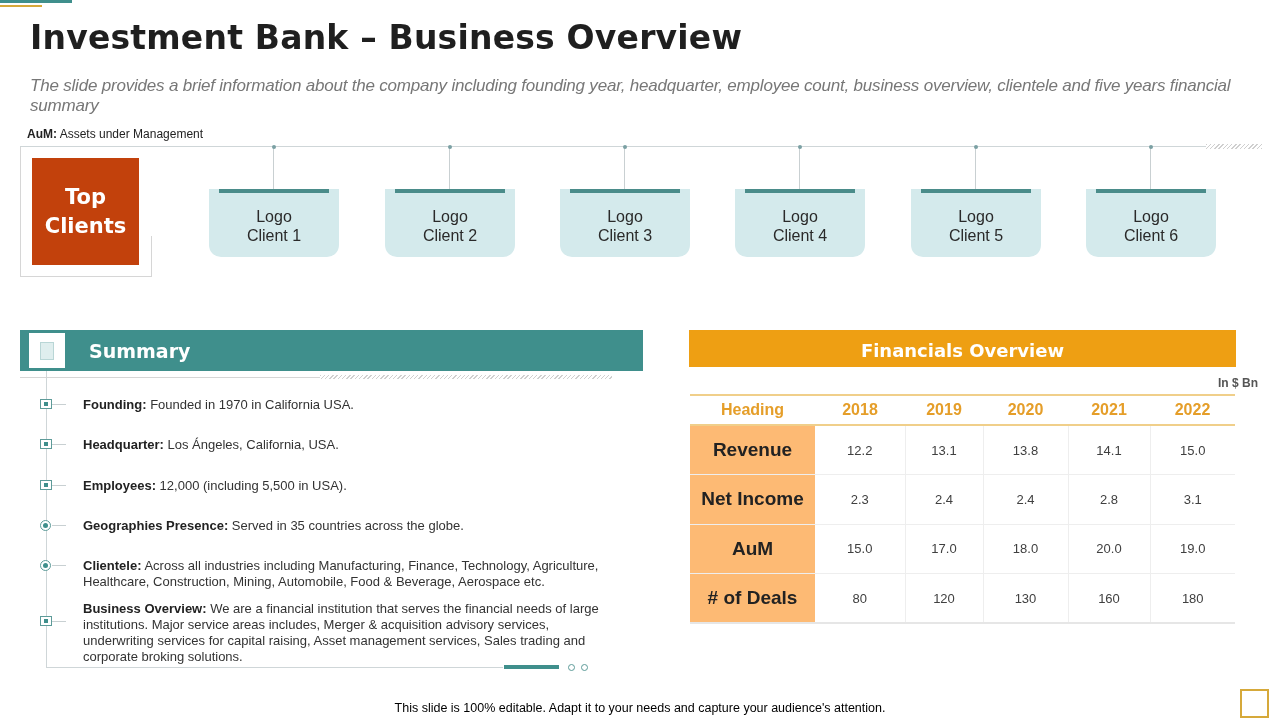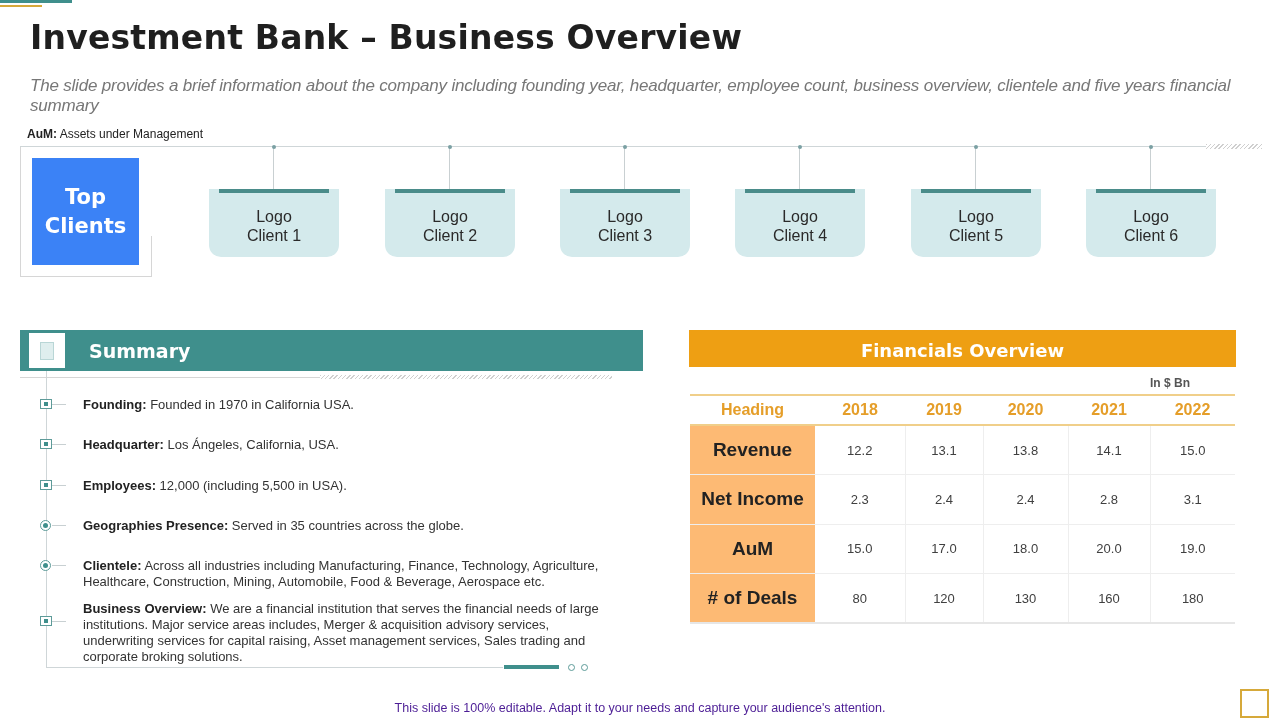--- a/index.html
+++ b/index.html
@@ -14,21 +14,21 @@
 
     .aum-note { position: absolute; left: 27px; top: 127px; font-size: 12px; color: #222; }
     .aum-note b { font-weight: bold; }
 
     .clients-frame { position: absolute; left: 20px; top: 146px; width: 132px; height: 131px; border: 1px solid #d6d6d6; border-right: none; }
     .clients-frame-r { position: absolute; left: 151px; top: 236px; width: 1px; height: 41px; background: #d6d6d6; }
     .top-line { position: absolute; left: 20px; top: 146px; width: 1186px; height: 1px; background: #cfd6d8; }
     .hatch-top { position: absolute; left: 1206px; top: 144px; width: 56px; height: 5px;
       background: repeating-linear-gradient(135deg, #cfcfcf 0 1px, transparent 1px 3px); }
 
-    .top-clients-box { position: absolute; left: 32px; top: 158px; width: 107px; height: 107px; background: #3b82f6; color: #fff;
+    .top-clients-box { position: absolute; left: 32px; top: 158px; width: 107px; height: 107px; background: #c2410c; color: #fff;
       display: flex; align-items: center; justify-content: center; text-align: center; font-family: "DejaVu Sans", sans-serif; font-weight: bold; font-size: 21px; line-height: 29px; }
 
     .client { position: absolute; top: 147px; width: 130px; height: 110px; }
     .client .dot { position: absolute; left: 63px; top: -2px; width: 4px; height: 4px; border-radius: 50%; background: #7aa0a3; }
     .client .stem { position: absolute; left: 64px; top: 0; width: 1px; height: 43px; background: #c9d0d2; }
     .client .card { position: absolute; left: 0; top: 42px; width: 130px; height: 68px; background: #d4eaec; border-radius: 0 0 12px 12px;
       display: flex; align-items: center; justify-content: center; text-align: center; font-size: 16px; line-height: 19px; color: #2a2a2a; padding-top: 6px; }
     .client .bar { position: absolute; left: 10px; top: 42px; width: 110px; height: 4px; background: #4a8c8a; }
 
     
@@ -49,29 +49,29 @@
     .s-marker::after { content: ""; position: absolute; left: 3px; top: 2px; width: 4px; height: 4px; background: #3f8f8c; }
     .s-marker.round { border-radius: 50%; width: 11px; height: 11px; }
     .s-marker.round::after { border-radius: 50%; left: 2px; top: 2px; width: 5px; height: 5px; }
     .s-tick { position: absolute; left: 12px; width: 14px; height: 1px; background: #c8d0d2; }
     .s-text { position: absolute; left: 43px; top: 0; font-size: 13px; line-height: 16px; color: #333; width: 535px; }
     .s-text b { color: #222; }
 
     
     .fin-header { position: absolute; left: 689px; top: 330px; width: 547px; height: 37px; background: #ee9f13; color: #fff;
       text-align: center; font-family: "DejaVu Sans", sans-serif; font-weight: bold; font-size: 18px; line-height: 41px; }
-    .fin-unit { position: absolute; left: 1150px; top: 376px; width: 76px; font-size: 12px; font-weight: bold; color: #555; }
+    .fin-unit { position: absolute; left: 1182px; top: 376px; width: 76px; text-align: right; font-size: 12px; font-weight: bold; color: #555; }
     .fin-table { position: absolute; left: 690px; top: 394px; width: 545px; border-collapse: collapse; }
     .fin-table th { height: 30px; color: #e59e29; font-weight: bold; font-size: 16px; text-align: center; border-top: 2px solid #f0cf8a; border-bottom: 2px solid #f0cf8a; margin-top: 28px; }
     .fin-table td { height: 49.6px; text-align: center; font-size: 13px; color: #404040; border-bottom: 1px solid #eeeeee; border-right: 1px solid #eeeeee; }
     .fin-table td.rowlabel { background: #fdba74; color: #222; font-weight: bold; font-size: 19px; border-right: none; }
     .fin-table tr:last-child td { border-bottom: 2px solid #e6e6e6; }
     .fin-table td:last-child { border-right: none; }
 
-    .footer { position: absolute; left: 0; top: 701px; width: 1280px; text-align: center; font-size: 12.5px; color: #4c1d95; }
+    .footer { position: absolute; left: 0; top: 701px; width: 1280px; text-align: center; font-size: 12.5px; color: #000000; }
     .footer span { position: relative; left: 0; }
     .corner-box { position: absolute; left: 1240px; top: 689px; width: 29px; height: 29px; border: 2px solid #d6a93a; }
   </style>
 </head>
 <body>
 
 <div class="corner-teal"></div>
 <div class="corner-gold"></div>
 
 <h1 class="title">Investment Bank – Business Overview</h1>

